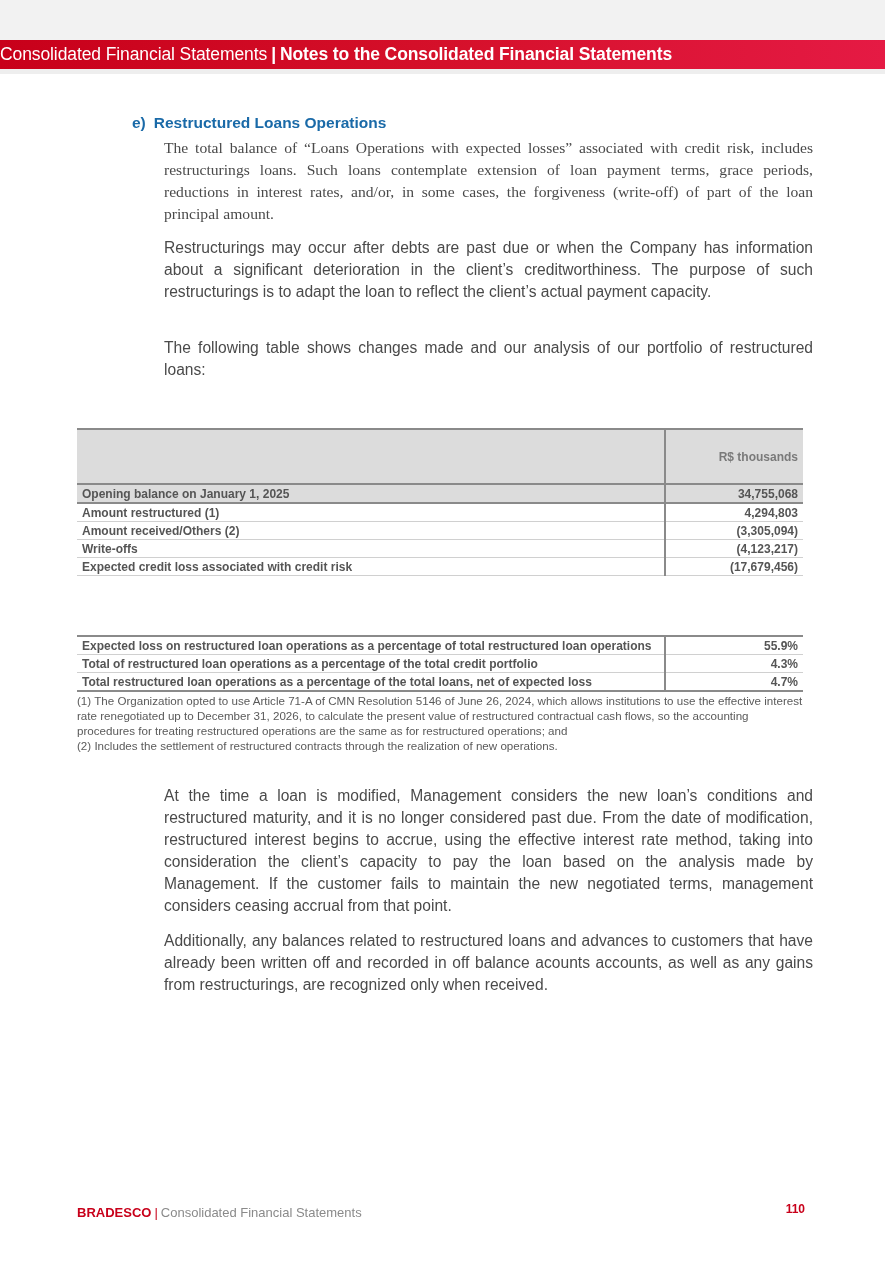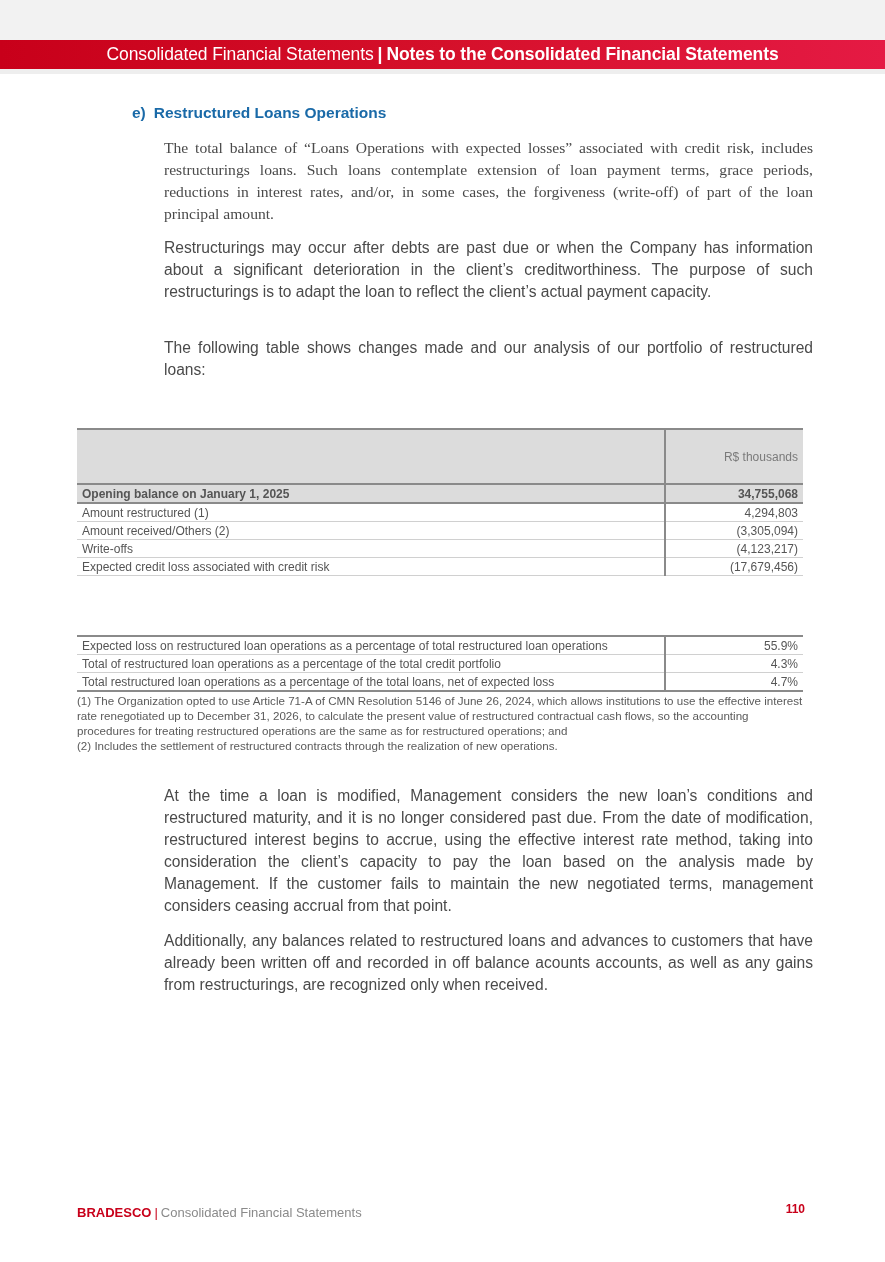--- a/index.html
+++ b/index.html
@@ -4,50 +4,50 @@
   <style>
     html, body { margin: 0; padding: 0; }
     body {
       width: 885px; height: 1262px; background: #ffffff; position: relative; overflow: hidden;
       font-family: "DejaVu Sans", "Liberation Sans", sans-serif; color: #4a4a4a;
     }
     .topstrip { position: absolute; left: 0; top: 0; width: 885px; height: 40px; background: #f2f2f2; }
     .banner {
       position: absolute; left: 0; top: 40px; width: 885px; height: 29px;
       background: linear-gradient(90deg, #c8001a 0%, #d5102a 50%, #e51a44 100%);
-      color: #fff; font-size: 17.5px; line-height: 29px; text-align: center;
+      color: #fff; font-size: 17.5px; line-height: 29px; 
       font-family: "Liberation Sans", sans-serif; letter-spacing: -0.1px;
     }
     .banner .sep { font-weight: bold; margin: 0 4px; }
     .banner .bold { font-weight: bold; }
     .bannershadow { position: absolute; left: 0; top: 69px; width: 885px; height: 5px; background: #eeeeee; }
 
     .section-title {
-      position: absolute; left: 132px; top: 104px; font-size: 15.5px; font-weight: bold; color: #1a6aa8;
+      position: absolute; left: 132px; top: 114px; font-size: 15.5px; font-weight: bold; color: #1a6aa8;
       font-family: "Liberation Sans", sans-serif;
     }
     .section-title .letter { margin-right: 8px; }
 
     .para {
       position: absolute; left: 164px; width: 649px; font-size: 15.6px; line-height: 22px;
       text-align: justify; color: #4a4a4a; font-family: "Liberation Sans", sans-serif; margin: 0;
     }
     #p1 { top: 137px; font-family: Liberation Serif, serif; }
     #p2 { top: 237px; }
     #p3 { top: 337px; }
     #p4 { top: 785px; }
     #p5 { top: 930px; }
 
     table.fin {
       position: absolute; left: 77px; width: 726px; border-collapse: collapse;
       font-family: "Liberation Sans", sans-serif; font-size: 12px; color: #555;
     }
     #t1 { top: 428px; border-top: 2px solid #8a8a8a; }
     #t2 { top: 635px; border-top: 2px solid #8a8a8a; }
-    table.fin td { padding: 0 5px; height: 17px; border-bottom: 1px solid #d0d0d0; white-space: nowrap; }
+    table.fin td { padding: 0 5px; height: 17px; border-bottom: 1px solid #d0d0d0; white-space: nowrap; font-weight: bold; }
     table.fin td.num { text-align: right; border-left: 2px solid #8a8a8a; width: 127px; }
     table.fin tr.head td { background: #dcdcdc; height: 53px; border-bottom: 2px solid #8a8a8a; color: #7a7a7a; }
     table.fin tr.shaded td { background: #dcdcdc; font-weight: bold; border-bottom: 2px solid #8a8a8a; }
     table.fin tr.boldrow td { font-weight: bold; border-bottom: 2px solid #8a8a8a; }
     table.fin tr.last td { border-bottom: 2px solid #8a8a8a; }
 
     .footnotes {
       position: absolute; left: 77px; top: 693px; width: 730px; font-size: 11.6px; line-height: 15px;
       color: #5a5a5a; font-family: "Liberation Sans", sans-serif;
     }

